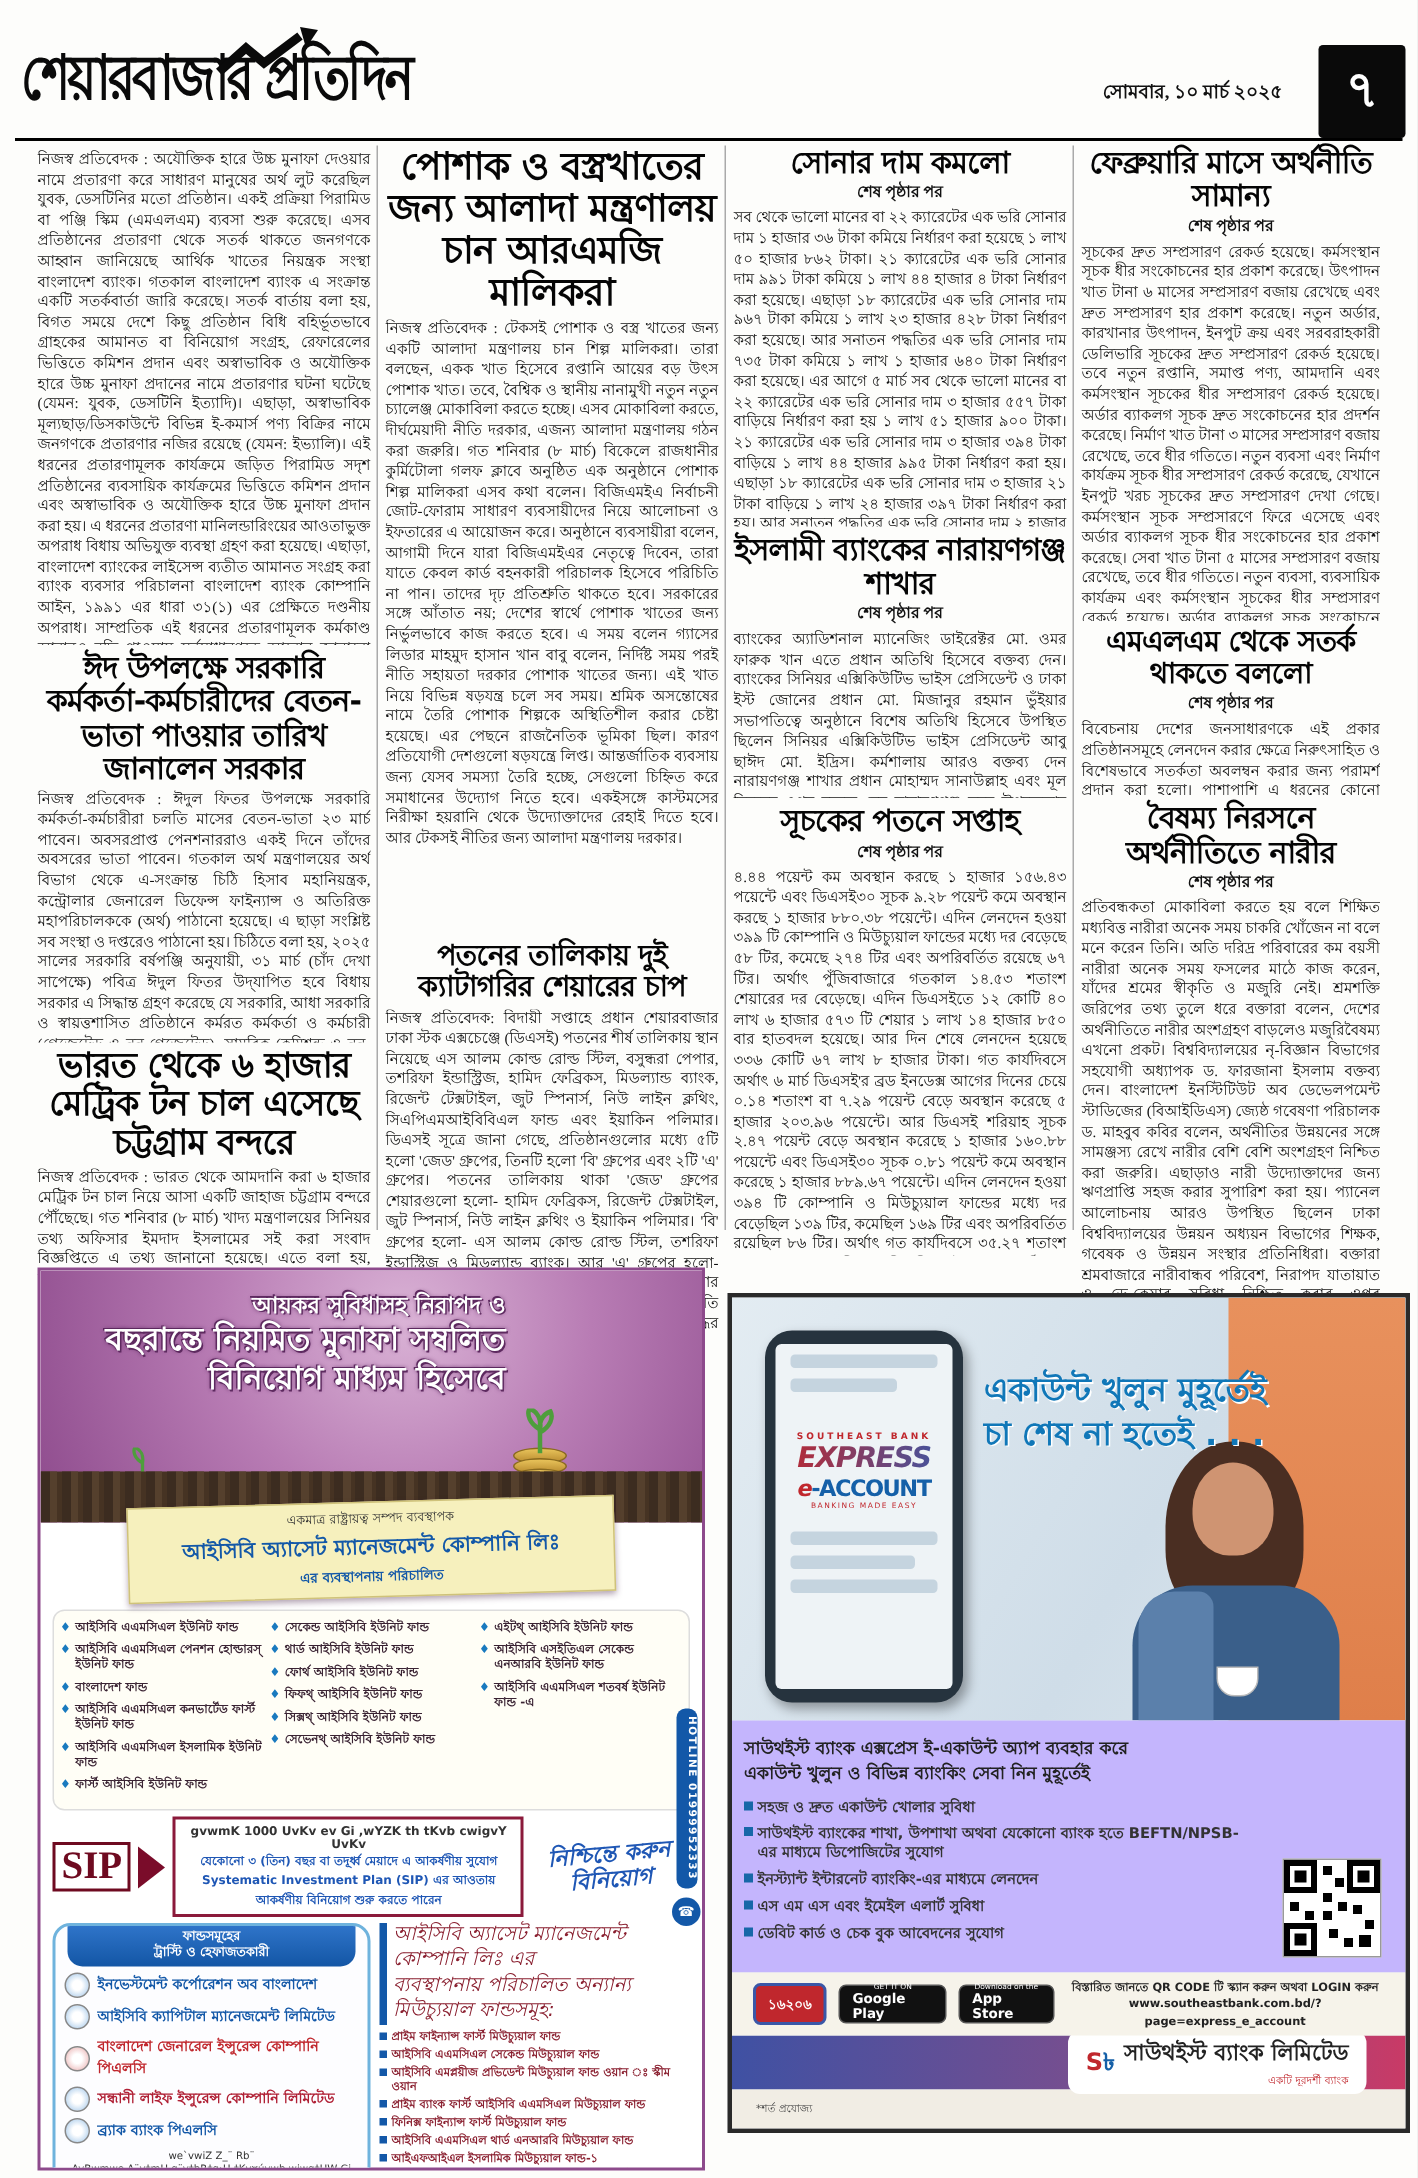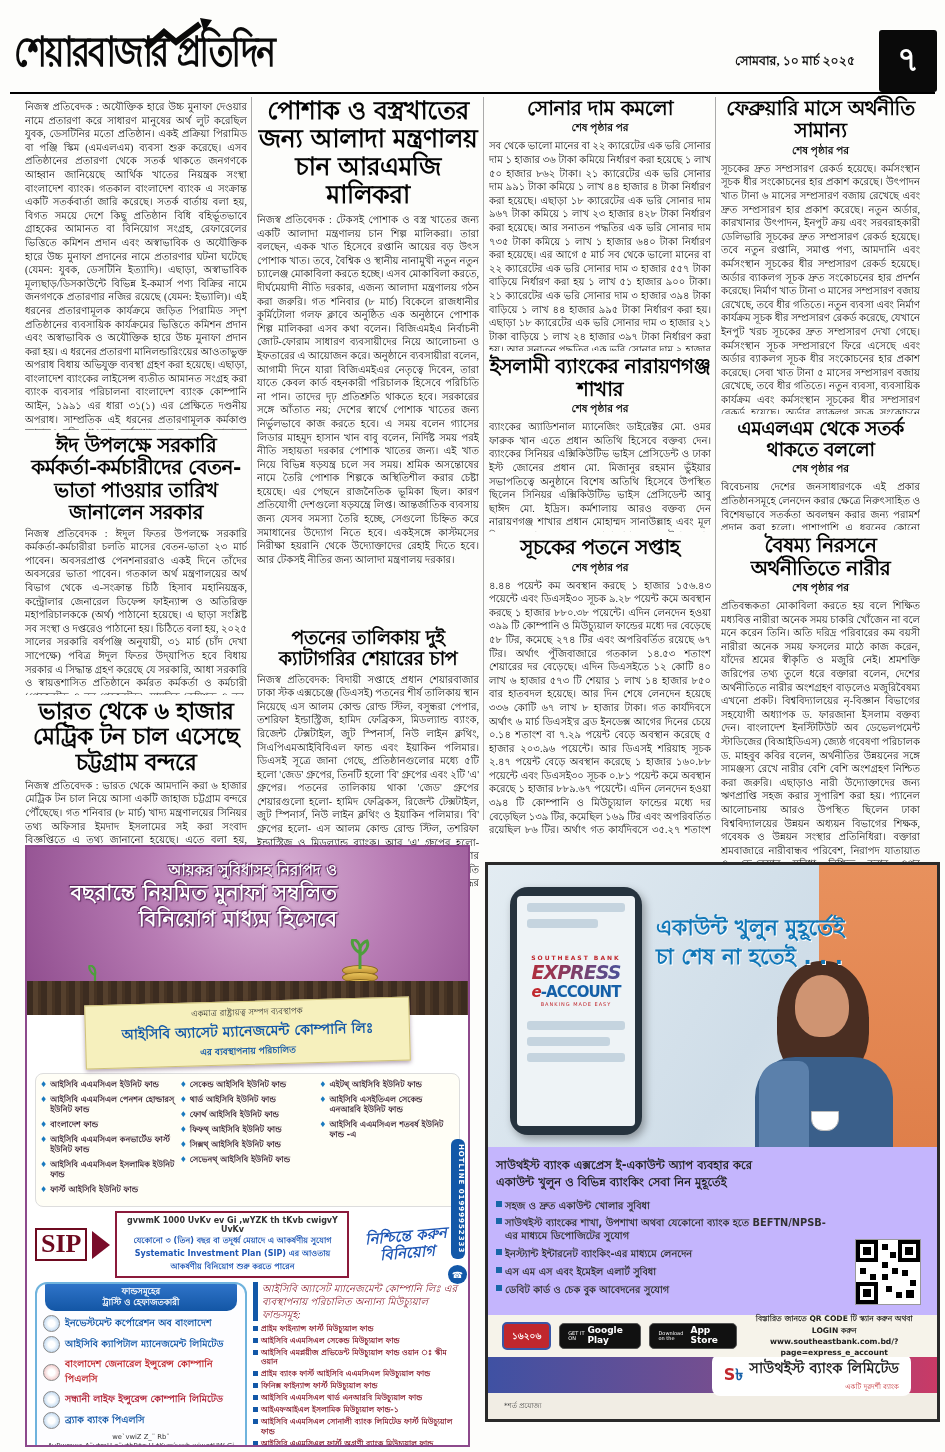--- a/index.html
+++ b/index.html
@@ -70,21 +70,21 @@
   .trustee li .tl-logo{width:15px;height:15px;border-radius:50%;flex:0 0 auto;border:1px solid #888;
         background:radial-gradient(circle,#fff 30%,#9cc3e8 100%);}
   .trustee li:nth-child(1){color:#1358a8;} .trustee li:nth-child(2){color:#1358a8;}
   .trustee li:nth-child(3){color:#c0272d;} .trustee li:nth-child(4){color:#b02035;}
   .trustee li:nth-child(5){color:#1358a8;}
   .trustee li:nth-child(3) .tl-logo{background:radial-gradient(circle,#fff 30%,#e8a8a8 100%);}
   .garble{font-size:6.8px;color:#333;text-align:center;line-height:1.35;margin:1px 6px 4px;}
   .otherfunds{flex:1;}
   .of-head{display:flex;gap:4px;margin-bottom:3px;}
   .of-bar{width:5px;background:#1358a8;flex:0 0 auto;}
-  .of-head div{font-size:10px;font-style:italic;color:#8a2030;line-height:1.3;}
+  .of-head div{font-size:13px;font-style:italic;color:#8a2030;line-height:1.3;}
   .otherfunds ul{list-style:none;margin:0;padding:0;}
   .otherfunds li{font-size:7.6px;font-weight:bold;color:#8a2030;display:flex;margin-bottom:2.5px;line-height:1.25;}
   
   .seb-ad{position:absolute;left:485px;top:862px;width:455px;height:560px;border:3px solid #2a2a2a;
         box-sizing:border-box;background:#eef2f5;overflow:hidden;font-family:"DejaVu Sans",sans-serif;}
   .seb-hero{position:relative;height:282px;background:linear-gradient(120deg,#e3ecf2 0%,#cfdde8 60%,#dce6ed 100%);overflow:hidden;}
   .seb-orange{position:absolute;right:0;top:0;width:118px;height:100%;background:linear-gradient(#e8915d,#df7f4a);}
   .woman{position:absolute;right:38px;top:96px;width:150px;height:186px;}
   .woman .hair{position:absolute;left:28px;top:0;width:92px;height:120px;background:#4a2e22;border-radius:48% 48% 40% 40%;}
   .woman .face{position:absolute;left:46px;top:14px;width:54px;height:62px;background:#cf9472;border-radius:50% 50% 45% 45%;}
@@ -107,21 +107,21 @@
   .seb-panel{position:relative;height:168px;background:#c4b5fd;padding:10px 8px 0;box-sizing:border-box;}
   .seb-sub{font-size:11.5px;font-weight:bold;color:#222;line-height:1.5;margin-bottom:7px;}
   .seb-panel ul{list-style:none;margin:0;padding:0;width:330px;}
   .seb-panel li{font-size:9.8px;color:#333;display:flex;margin-bottom:4.5px;line-height:1.35;font-weight:bold;}
   .seb-panel .sq{background:#1767a8;width:6px;height:6px;}
   .qr{position:absolute;right:16px;bottom:10px;width:64px;height:64px;background:#fff;border:1px solid #999;}
   .badges{position:relative;height:42px;background:#f6f3ea;display:flex;align-items:center;padding:0 14px;gap:8px;box-sizing:border-box;}
   .badge{height:24px;border-radius:5px;display:flex;align-items:center;justify-content:center;padding:0 8px;
         font-size:9px;font-weight:bold;}
   .b-sb{background:#c0272d;color:#fff;border:2px solid #3a57a7;}
-  .b-dark{background:#111;color:#fff;border:1px solid #555;line-height:1.1;justify-content:flex-end;}
+  .b-dark{background:#111;color:#fff;border:1px solid #555;flex-direction:column;line-height:1.1;}
   .b-dark .tiny{font-size:5px;font-weight:normal;}
   .seb-urltxt{margin-left:auto;text-align:center;font-size:7.6px;font-weight:bold;color:#222;line-height:1.5;}
   .seb-bar{height:36px;background:linear-gradient(90deg,#3f51a3,#7a4e8e 55%,#c93a66);display:flex;align-items:center;justify-content:flex-end;padding-right:26px;}
   .seb-pill{background:#fff;border-radius:8px;display:flex;align-items:center;gap:6px;padding:3px 12px;}
   .sb-mark{font-size:16px;font-weight:bold;color:#c0272d;}
   .sb-mark span{color:#1560a8;}
   .seb-pill .nm{font-size:14.5px;font-weight:bold;color:#222;}
   .seb-pill .tg{font-size:7px;color:#c0272d;display:block;text-align:right;}
   .seb-foot{height:26px;background:#f1ede4;font-size:7px;color:#444;display:flex;align-items:center;padding-left:16px;}
   

